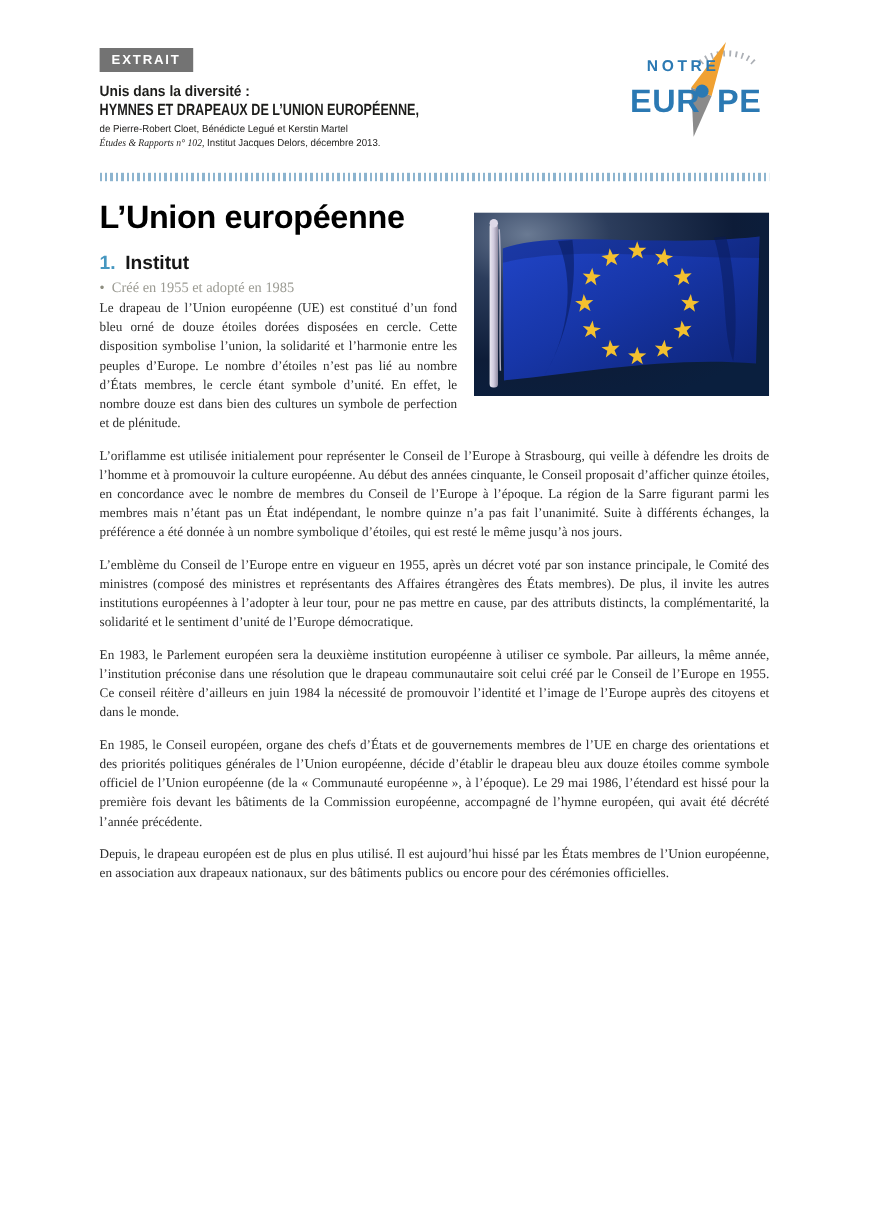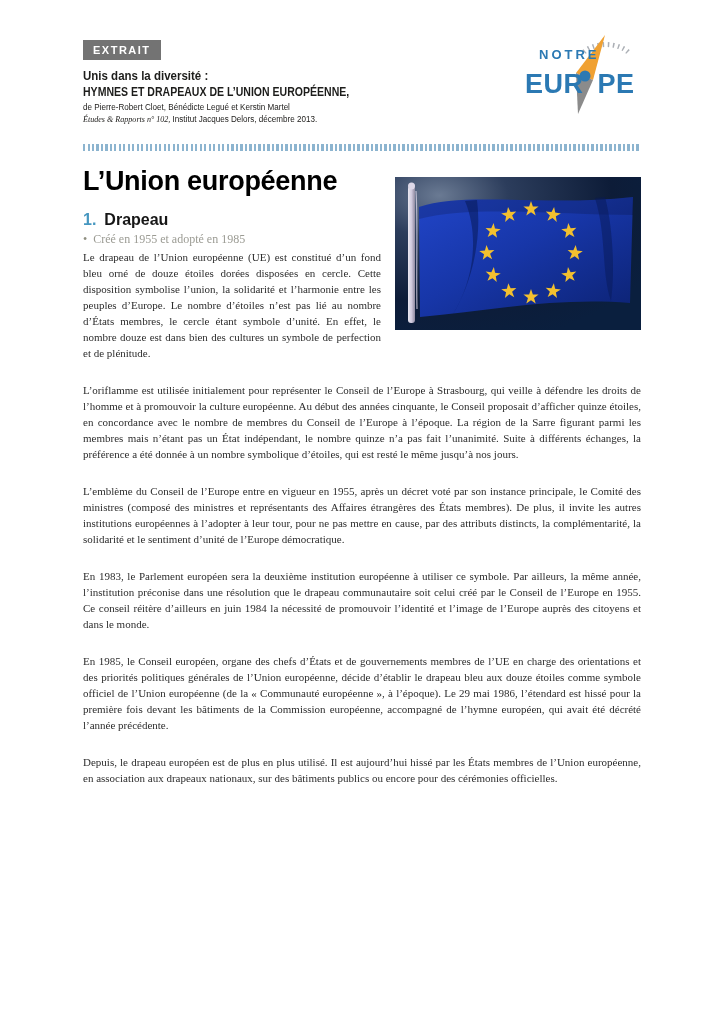--- a/index.html
+++ b/index.html
@@ -46,21 +46,21 @@
   
   .article { position: relative; }
   .flag-figure { float: right; width: 246px; height: 153px; margin: 14px 0 12px 14px; }
   h1.title { margin-top: 12px; font-size: 27px; line-height: 36px; font-weight: bold;
              color: #000000; letter-spacing: -0.3px; }
   h2.section { margin-top: 12px; font-size: 16px; font-weight: bold; color: #161616; }
   h2.section .num { color: #4697c0; margin-right: 8px; }
   .bullet-line { margin-top: 3px; font-family: Liberation Serif, serif; font-size: 12px;
                  color: #9b9b93; }
   .bullet-line .bdot { margin-right: 6px; color: #8e8e80; }
-  .article p { margin-top: 21px; font-family: "Liberation Serif", serif; font-size: 11px;
+  .article p { margin-top: 11px; font-family: "Liberation Serif", serif; font-size: 11px;
                line-height: 16px; text-align: justify; color: #2d2d2d; hyphens: auto; }
   .bullet-line + p { margin-top: 2px; }
 </style>
 </head>
 <body>
 
 <div class="page">
 
   <header class="header">
     <div class="badge">EXTRAIT</div>
@@ -127,21 +127,21 @@
           <use href="#star" transform="translate(92,76) rotate(-4)"></use>
           <use href="#star" transform="translate(97.9,54) rotate(5)"></use>
           <use href="#star" transform="translate(114,37.9) rotate(-7)"></use>
         </g>
       </svg>
     </figure>
 
     <h1 class="title">L’Union européenne</h1>
 
     <h2 class="section">
-      <span class="num">1.</span><span>Drapeau</span>
+      <span class="num">1.</span><span>Institut</span>
     </h2>
 
     <div class="bullet-line">
       <span class="bdot">•</span><span>Créé en 1955 et adopté en 1985</span>
     </div>
 
     <p>Le drapeau de l’Union européenne (UE) est constitué d’un fond bleu orné de douze étoiles dorées disposées en cercle. Cette disposition symbolise l’union, la solidarité et l’harmonie entre les peuples d’Europe. Le nombre d’étoiles n’est pas lié au nombre d’États membres, le cercle étant symbole d’unité. En effet, le nombre douze est dans bien des cultures un symbole de perfection et de plénitude.</p>
     <p>L’oriflamme est utilisée initialement pour représenter le Conseil de l’Europe à Strasbourg, qui veille à défendre les droits de l’homme et à promouvoir la culture européenne. Au début des années cinquante, le Conseil proposait d’afficher quinze étoiles, en concordance avec le nombre de membres du Conseil de l’Europe à l’époque. La région de la Sarre figurant parmi les membres mais n’étant pas un État indépendant, le nombre quinze n’a pas fait l’unanimité. Suite à différents échanges, la préférence a été donnée à un nombre symbolique d’étoiles, qui est resté le même jusqu’à nos jours.</p>
     <p>L’emblème du Conseil de l’Europe entre en vigueur en 1955, après un décret voté par son instance principale, le Comité des ministres (composé des ministres et représentants des Affaires étrangères des États membres). De plus, il invite les autres institutions européennes à l’adopter à leur tour, pour ne pas mettre en cause, par des attributs distincts, la complémentarité, la solidarité et le sentiment d’unité de l’Europe démocratique.</p>
     <p>En 1983, le Parlement européen sera la deuxième institution européenne à utiliser ce symbole. Par ailleurs, la même année, l’institution préconise dans une résolution que le drapeau communautaire soit celui créé par le Conseil de l’Europe en 1955. Ce conseil réitère d’ailleurs en juin 1984 la nécessité de promouvoir l’identité et l’image de l’Europe auprès des citoyens et dans le monde.</p>

